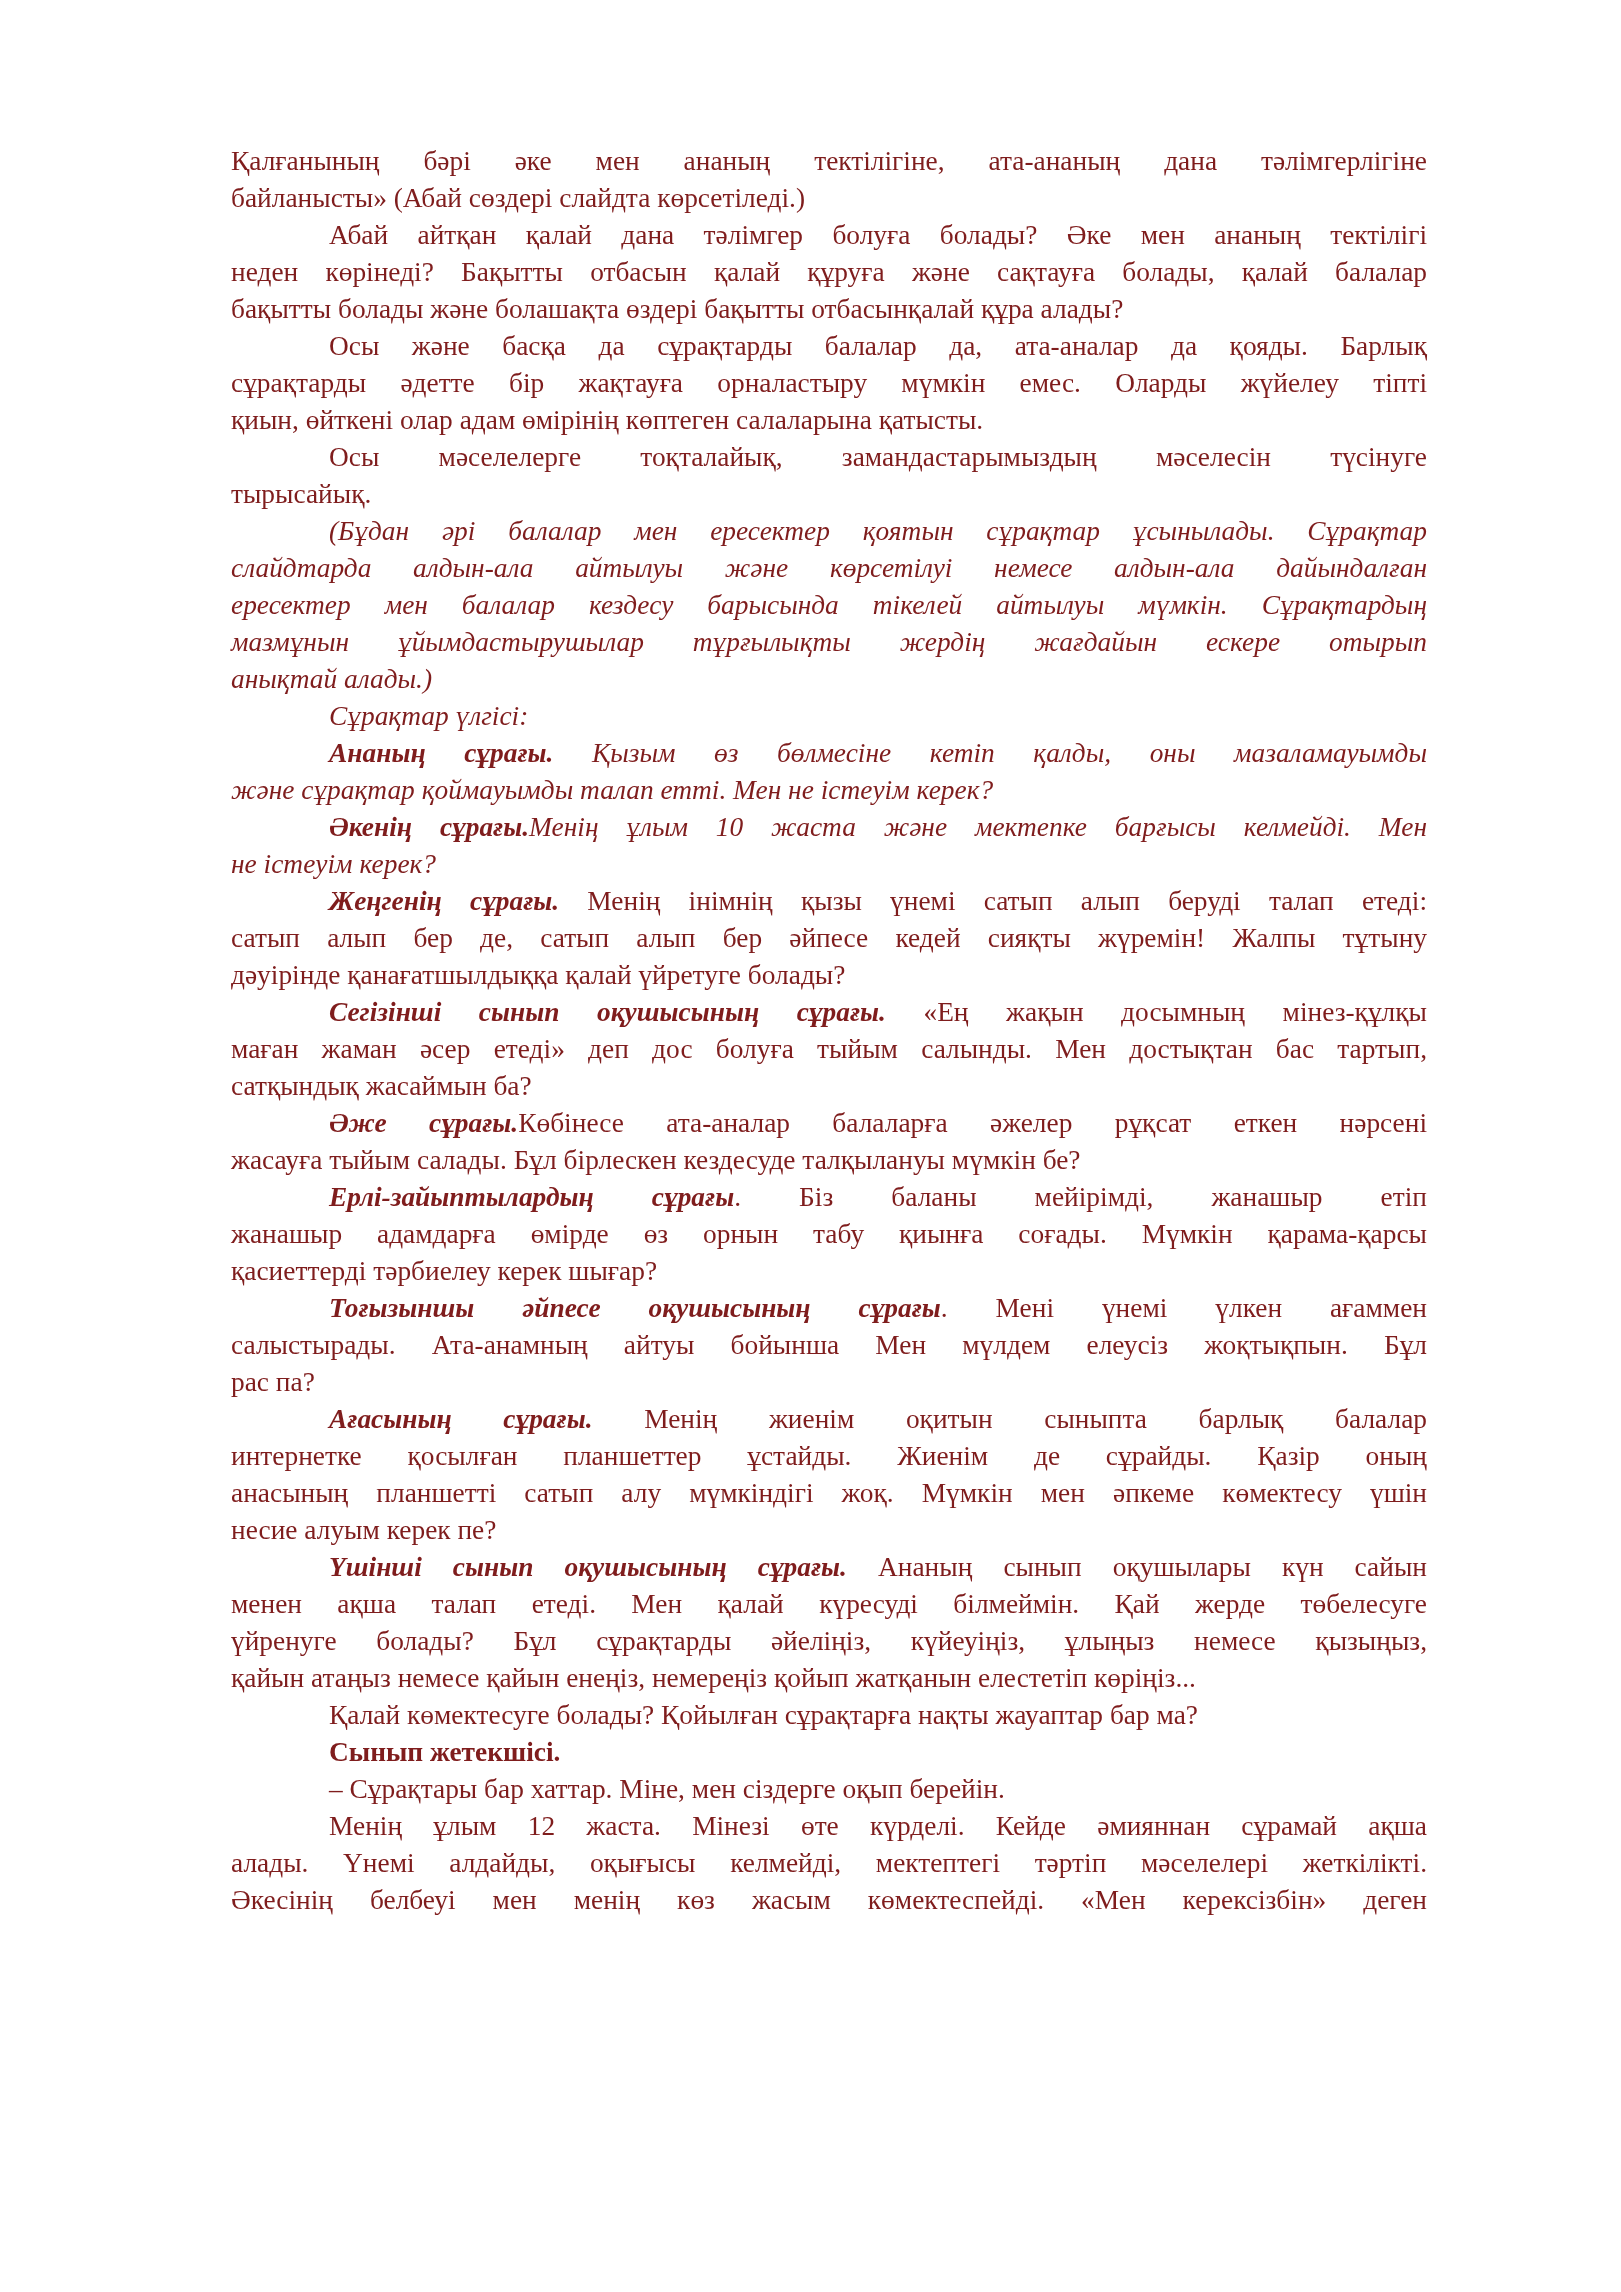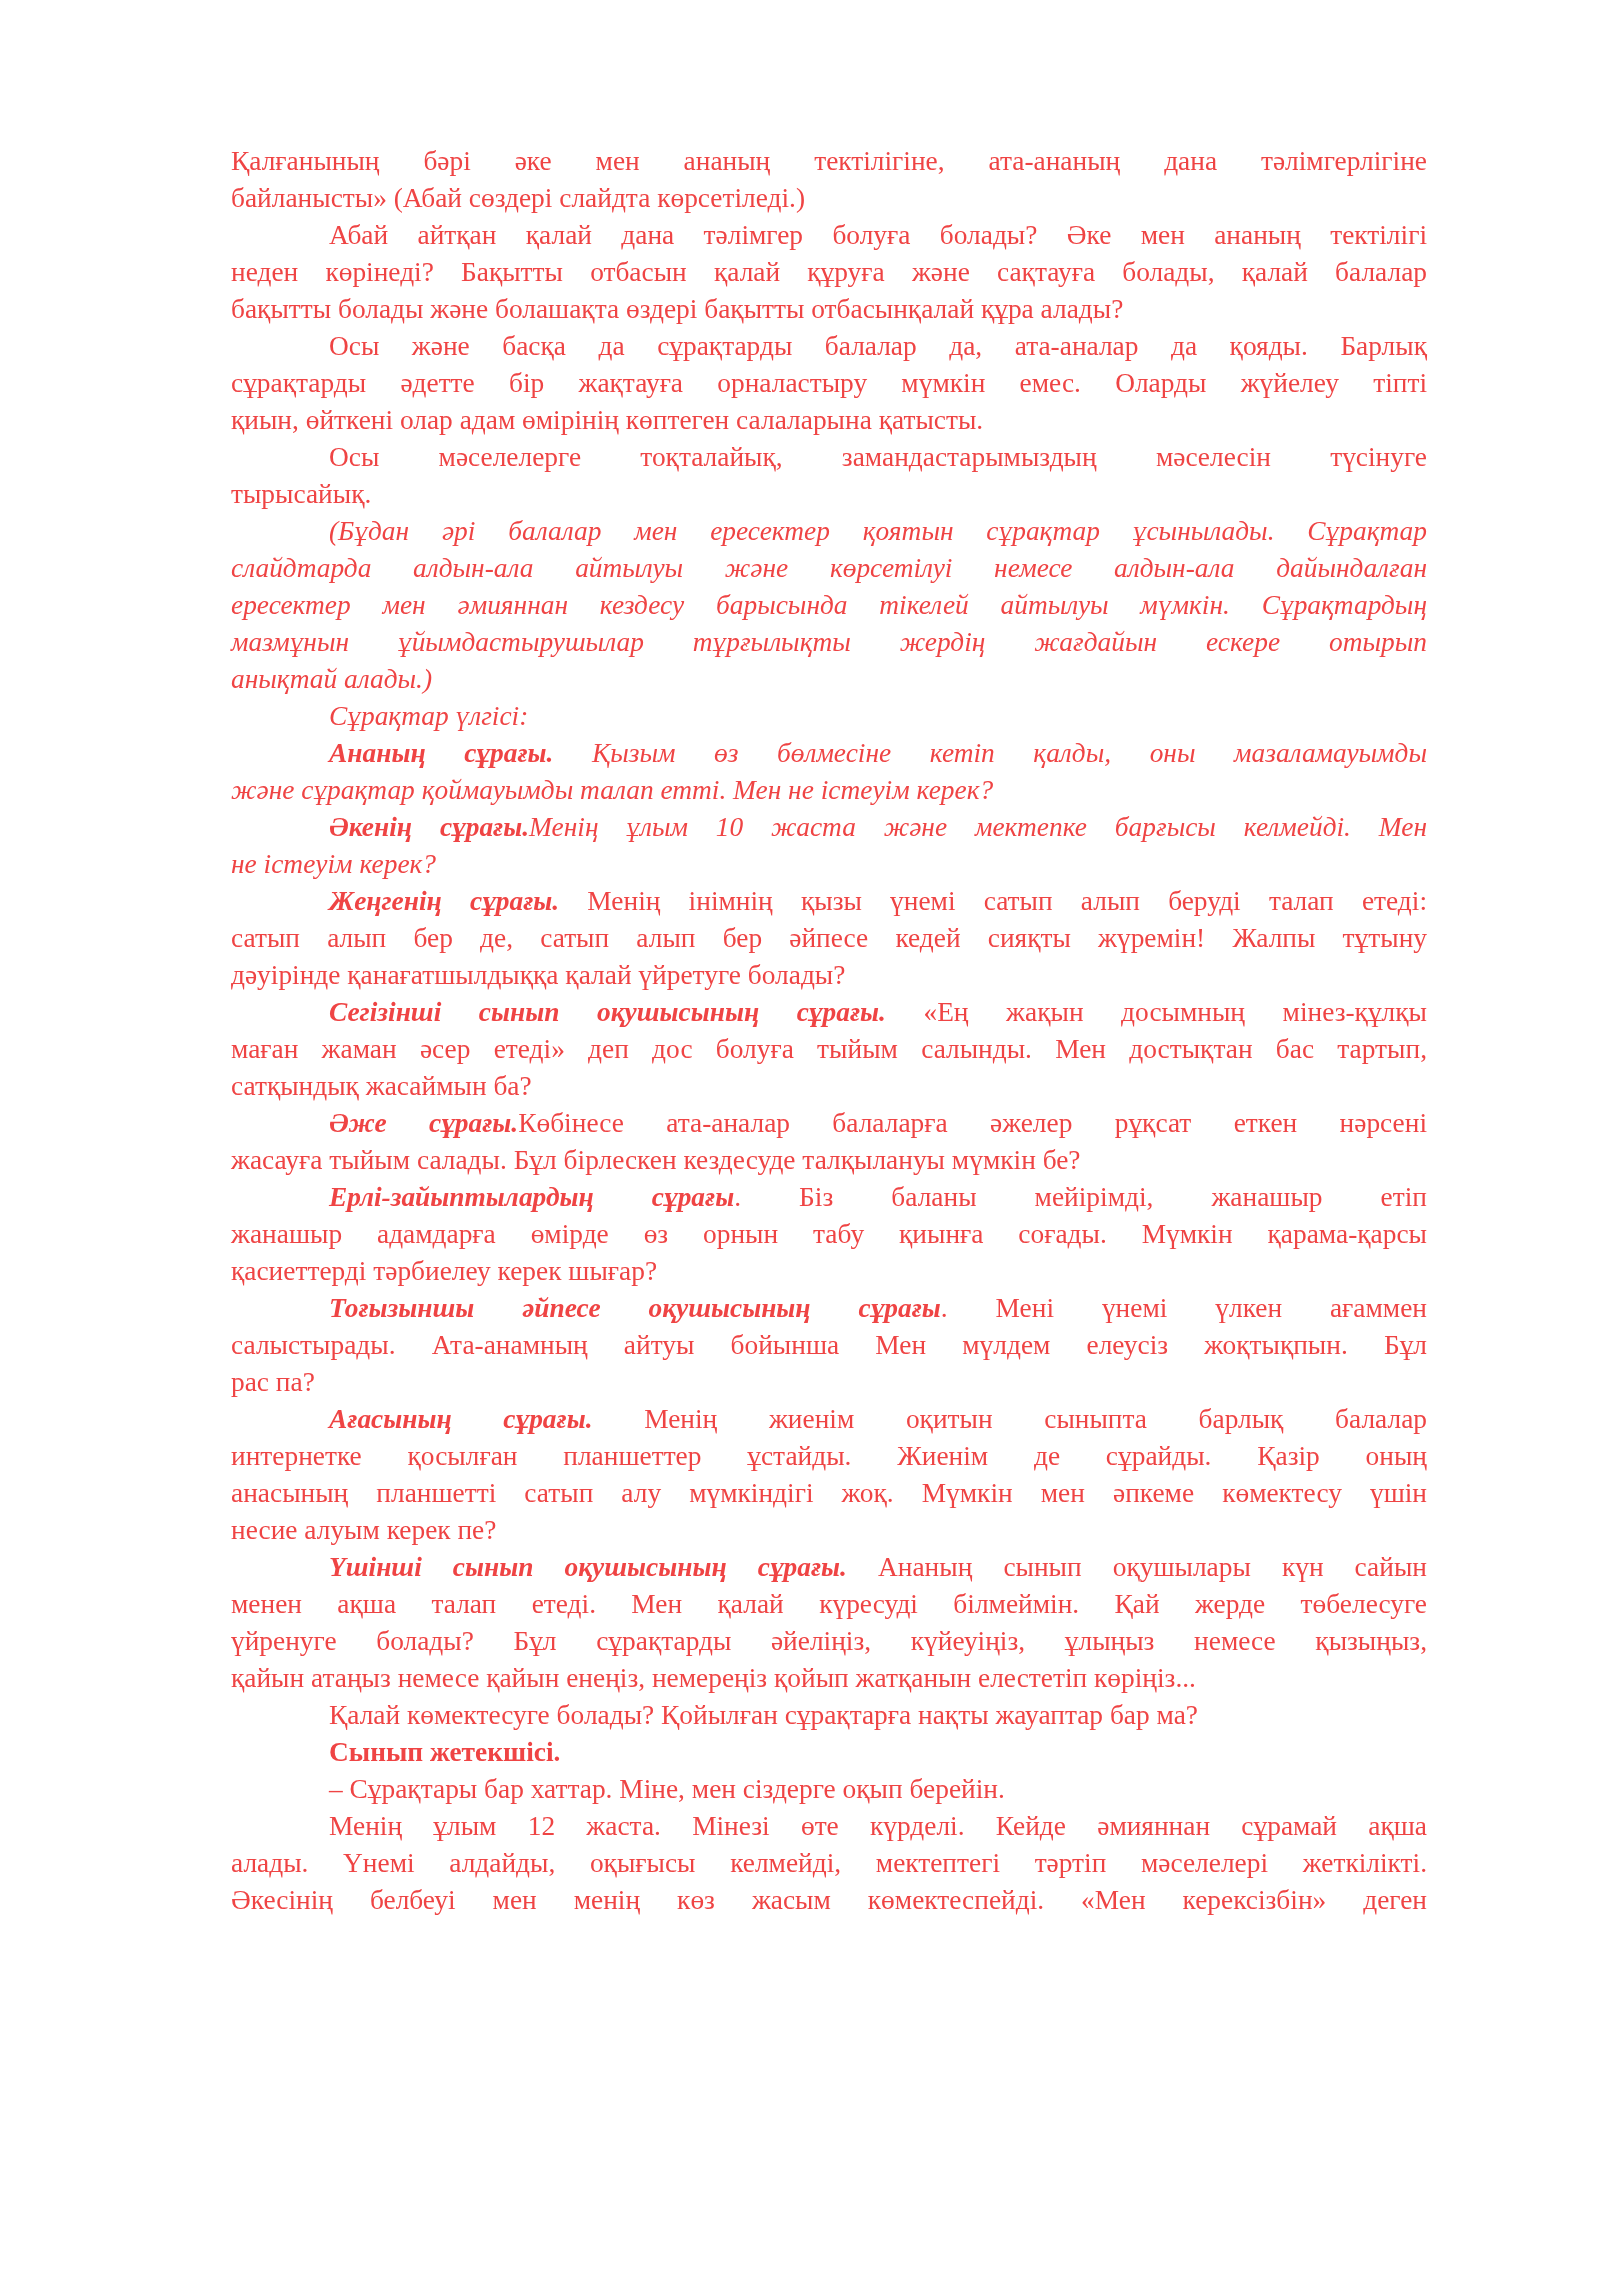--- a/index.html
+++ b/index.html
@@ -1,20 +1,20 @@
 <!DOCTYPE html>
 <html><head>
 <meta charset="utf-8">
 <style>
   html, body { margin: 0; padding: 0; background: #ffffff; }
   body { width: 1621px; height: 2293px; position: relative; overflow: hidden; }
   .page {
     position: absolute; left: 231px; top: 143px; width: 1196px;
     font-family: "Liberation Serif", "DejaVu Serif", serif;
-    font-size: 27.4px; line-height: 37px; color: #ef4444;
+    font-size: 27.4px; line-height: 37px; color: #7f1d1d;
   }
   .para { margin: 0; }
   .line { display: block; white-space: nowrap; text-align: justify; text-align-last: justify; height: 37px; overflow: visible; }
   .line.last { text-align-last: left; }
   .line.indent { padding-left: 98px; }
   .it { font-style: italic; margin-top: 20px; }
   .b { font-weight: bold; }
   .lbl { font-weight: bold; font-style: italic; }
 </style>
 </head>
@@ -35,21 +35,21 @@
       <span class="line"><span>сұрақтарды әдетте бір жақтауға орналастыру мүмкін емес. Оларды жүйелеу тіпті</span></span>
       <span class="line last"><span>қиын, өйткені олар адам өмірінің көптеген салаларына қатысты.</span></span>
     </div>
     <div class="para">
       <span class="line indent"><span>Осы мәселелерге тоқталайық, замандастарымыздың мәселесін түсінуге</span></span>
       <span class="line last"><span>тырысайық.</span></span>
     </div>
     <div class="para">
       <span class="line indent"><span class="it">(Бұдан әрі балалар мен ересектер қоятын сұрақтар ұсынылады. Сұрақтар</span></span>
       <span class="line"><span class="it">слайдтарда алдын-ала айтылуы және көрсетілуі немесе алдын-ала дайындалған</span></span>
-      <span class="line"><span class="it">ересектер мен әмияннан кездесу барысында тікелей айтылуы мүмкін. Сұрақтардың</span></span>
+      <span class="line"><span class="it">ересектер мен балалар кездесу барысында тікелей айтылуы мүмкін. Сұрақтардың</span></span>
       <span class="line"><span class="it">мазмұнын ұйымдастырушылар тұрғылықты жердің жағдайын ескере отырып</span></span>
       <span class="line last"><span class="it">анықтай алады.)</span></span>
     </div>
     <div class="para">
       <span class="line indent last"><span class="it">Сұрақтар үлгісі:</span></span>
     </div>
     <div class="para">
       <span class="line indent"><span class="lbl">Ананың сұрағы.</span><span class="it"> Қызым өз бөлмесіне кетіп қалды,  оны мазаламауымды</span></span>
       <span class="line last"><span class="it">және  сұрақтар қоймауымды талап етті. Мен не істеуім керек?</span></span>
     </div>

